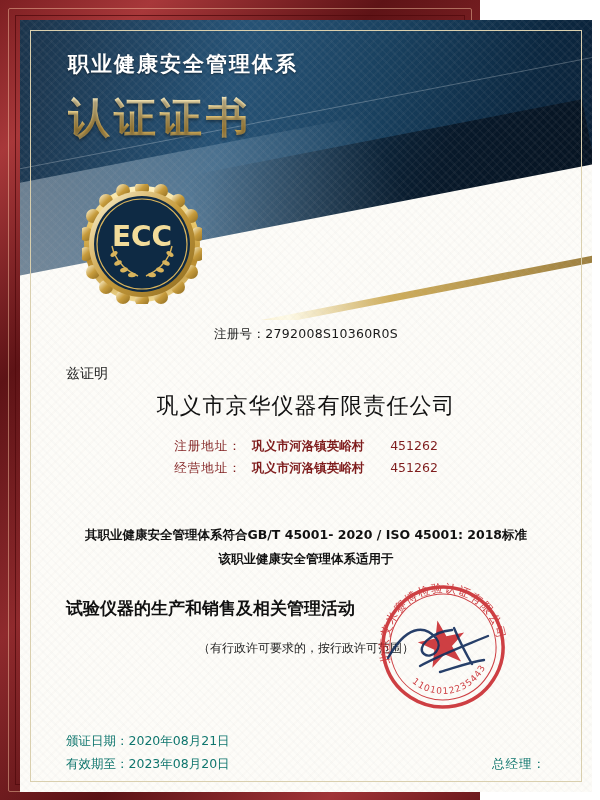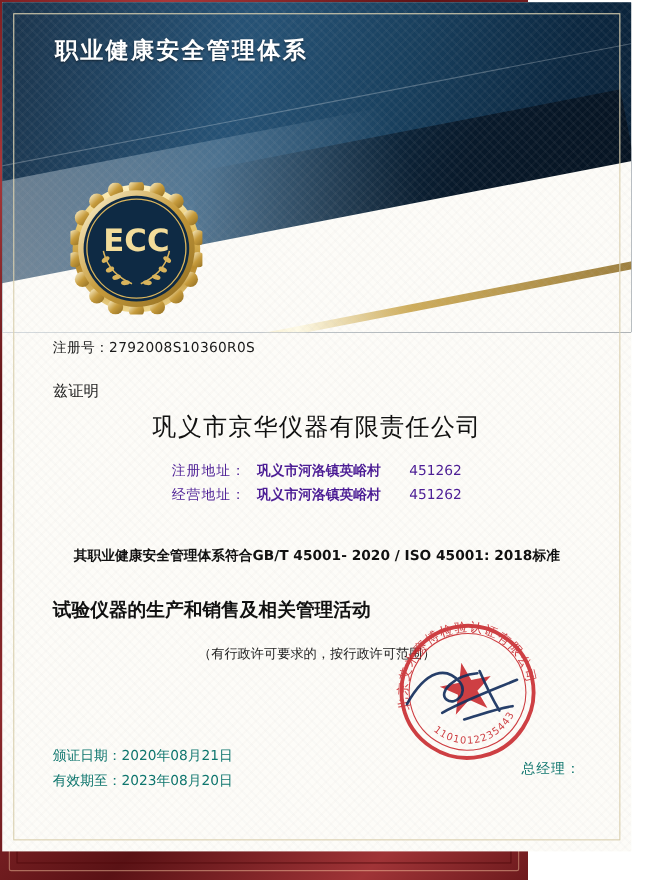--- a/index.html
+++ b/index.html
@@ -15,21 +15,21 @@
   }
 
   
   .cert-frame {
     position: relative;
     width: 480px;
     height: 800px;
     box-sizing: border-box;
     background:
       linear-gradient(135deg, #7d1f22 0%, #a8383a 12%, #5e1316 30%, #8f2a2d 50%, #5a1215 70%, #a03437 88%, #6d1a1d 100%);
-    padding: 2px;
+    padding: 20px;
   }
   .frame-inner-line {
     position: absolute;
     inset: 8px;
     border: 1px solid rgba(255,210,170,0.45);
     border-radius: 2px;
     pointer-events: none;
   }
   .frame-inner-line2 {
     position: absolute;
@@ -173,21 +173,21 @@
   }
 
   
   .body {
     position: relative;
     padding: 0 46px;
     z-index: 4;
   }
   .reg-no {
     margin-top: 6px;
-    text-align: left;
+    text-align: center;
     font-size: 12.5px;
     color: #1a1a1a;
     letter-spacing: .3px;
     font-family: "DejaVu Sans", "Liberation Sans", sans-serif;
   }
   .hereby {
     margin-top: 22px;
     font-size: 14px;
     color: #222;
     font-family: "DejaVu Sans", "Liberation Sans", sans-serif;
@@ -198,30 +198,30 @@
     font-size: 22px;
     font-weight: normal;
     color: #111;
     letter-spacing: 1px;
     font-family: "DejaVu Sans", "Liberation Sans", sans-serif;
   }
   .addr-block {
     margin-top: 14px;
     text-align: center;
     font-size: 12.5px;
-    color: #4c1d95;
+    color: #7f1d1d;
     line-height: 22px;
     font-family: "DejaVu Sans", "Liberation Sans", sans-serif;
   }
   .addr-row .lbl { letter-spacing: 1px; }
   .addr-row .val { margin-left: 10px; font-weight: bold; }
   .addr-row .post { margin-left: 26px; }
 
   .standard-block {
-    margin-top: 32px;
+    margin-top: 44px;
     text-align: center;
     font-size: 12.5px;
     color: #111;
     line-height: 24px;
     font-weight: bold;
     font-family: "DejaVu Sans", "Liberation Sans", sans-serif;
   }
   .scope {
     margin-top: 26px;
     text-align: left;
@@ -243,21 +243,21 @@
     margin-top: 72px;
     font-size: 12.5px;
     color: #0f766e;
     line-height: 23px;
     font-family: "DejaVu Sans", "Liberation Sans", sans-serif;
   }
   .dates-left { display: inline-block; }
   .gm {
     position: absolute;
     right: 0;
-    bottom: 11px;
+    bottom: 0;
     font-size: 12.5px;
     letter-spacing: 1px;
   }
 
   .notes {
     margin-top: 16px;
     font-size: 12px;
     color: #111;
     line-height: 22px;
     font-family: "DejaVu Sans", "Liberation Sans", sans-serif;
@@ -310,20 +310,21 @@
       <div class="hdr-swoosh-a"></div>
       <div class="hdr-dark-wedge"></div>
       <div class="hdr-thin-line"></div>
       <div class="hdr-swoosh-b"></div>
       <div class="hdr-white-wedge"></div>
       <div class="hdr-gold-band"></div>
       <div class="hdr-gold-band2"></div>
 
       <div class="hdr-titles">
         <div class="title-small">职业健康安全管理体系</div>
+        <div class="title-large">认证证书</div>
       </div>
     </div>
 
     <svg class="emblem" viewBox="0 0 120 120">
       <defs>
         <linearGradient id="gold" x1="0" y1="0" x2="0" y2="1">
           <stop offset="0%" stop-color="#fff3c4"></stop>
           <stop offset="35%" stop-color="#e6c365"></stop>
           <stop offset="65%" stop-color="#b88b2e"></stop>
           <stop offset="100%" stop-color="#f0d890"></stop>
@@ -398,20 +399,21 @@
         <div class="addr-row">
           <span class="lbl">注册地址：</span><span class="val">巩义市河洛镇英峪村</span><span class="post">451262</span>
         </div>
         <div class="addr-row">
           <span class="lbl">经营地址：</span><span class="val">巩义市河洛镇英峪村</span><span class="post">451262</span>
         </div>
       </div>
 
       <div class="standard-block">
         <div>其职业健康安全管理体系符合GB/T 45001- 2020 / ISO 45001: 2018标准</div>
+        <div>该职业健康安全管理体系适用于</div>
       </div>
 
       <div class="scope">试验仪器的生产和销售及相关管理活动</div>
       <div class="scope-note">（有行政许可要求的，按行政许可范围）</div>
 
       <div class="dates-row">
         <div class="dates-left">
           <div>
             <span>颁证日期：</span><span>2020年08月21日</span>
           </div>

